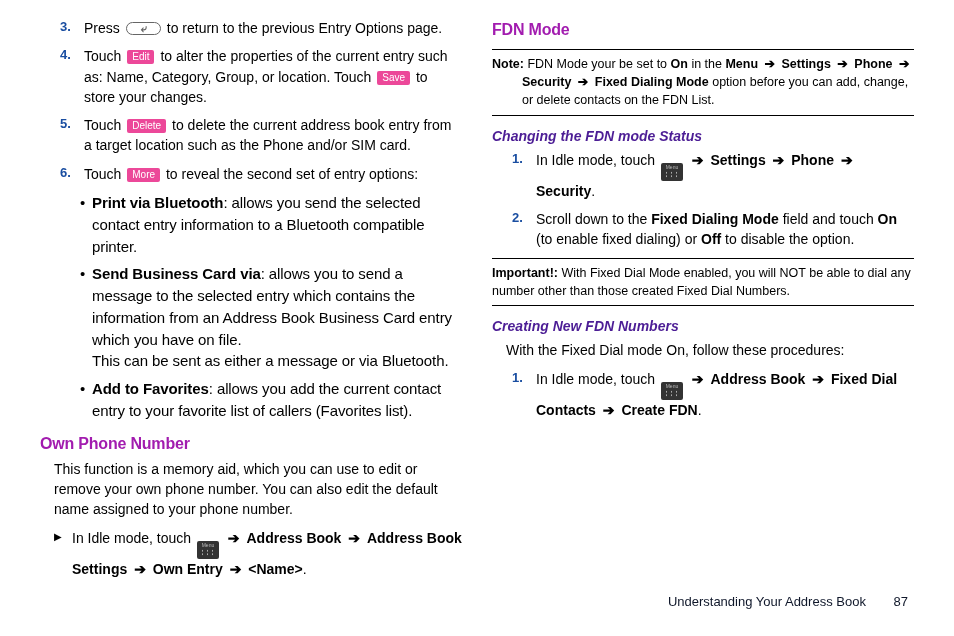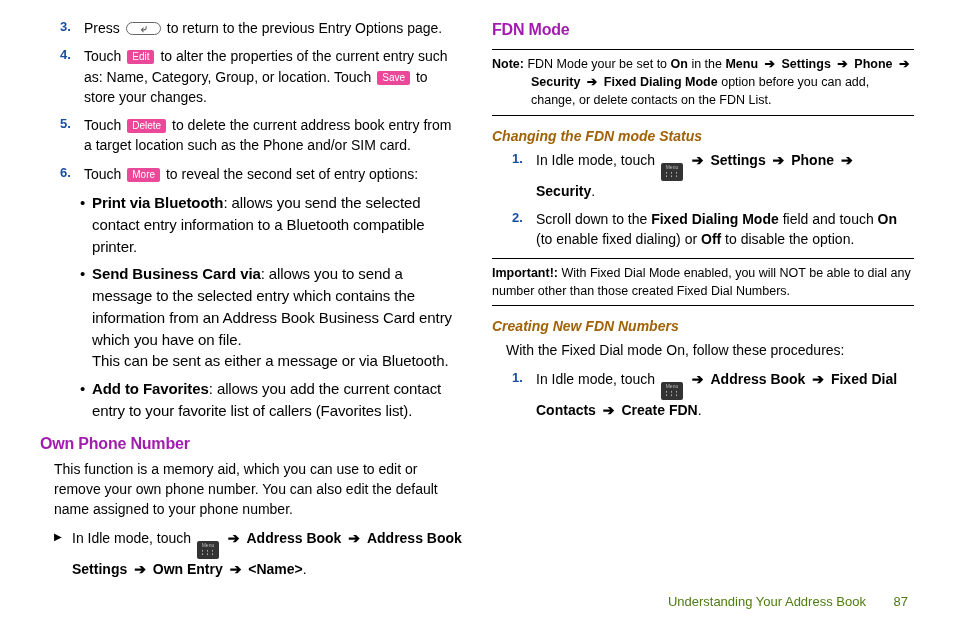--- a/index.html
+++ b/index.html
@@ -112,21 +112,21 @@
     top: 0;
   }
   h2.section {
     color: #a21caf;
     font-weight: 700;
     font-size: 16px;
     margin: 10px 0 4px 0;
     letter-spacing: -0.2px;
   }
   h3.subsection {
-    color: #a16207;
+    color: #4c1d95;
     font-weight: 700;
     font-style: italic;
     font-size: 14px;
     margin: 10px 0 4px 0;
   }
   p.body {
     margin: 4px 0 8px 14px;
     font-size: 14px;
   }
   .arrow {
@@ -136,39 +136,39 @@
   .bold { font-weight: 700; }
   .note-box {
     border-top: 1.5px solid #000;
     border-bottom: 1.5px solid #000;
     padding: 5px 0;
     margin: 8px 0;
     font-size: 12.5px;
     font-family: "Arial Narrow", Arial, sans-serif;
   }
   .note-box .lead { font-weight: 700; }
-  .note-box .content { margin-left: 39px; display: block; }
+  .note-box .content { margin-left: 30px; display: block; }
   .tri-item {
     position: relative;
     padding-left: 32px;
     margin: 4px 0 8px 0;
   }
   .tri-item::before {
     content: "\25B6";
     position: absolute;
     left: 14px;
     top: 2px;
     font-size: 10px;
   }
   .footer {
     position: absolute;
     bottom: 24px;
     right: 46px;
     font-size: 13px;
-    color: #4d7c0f;
+    color: #0f172a;
     font-family: "Helvetica Neue", Arial, sans-serif;
     margin-top: 12px;
   }
   .footer .pg {
     margin-left: 24px;
   }
 </style>
 </head>
 <body>
 

